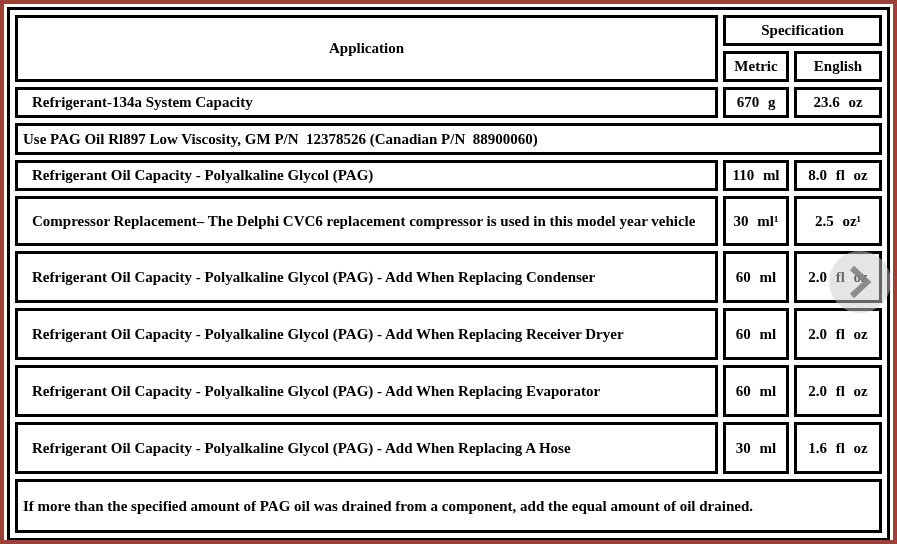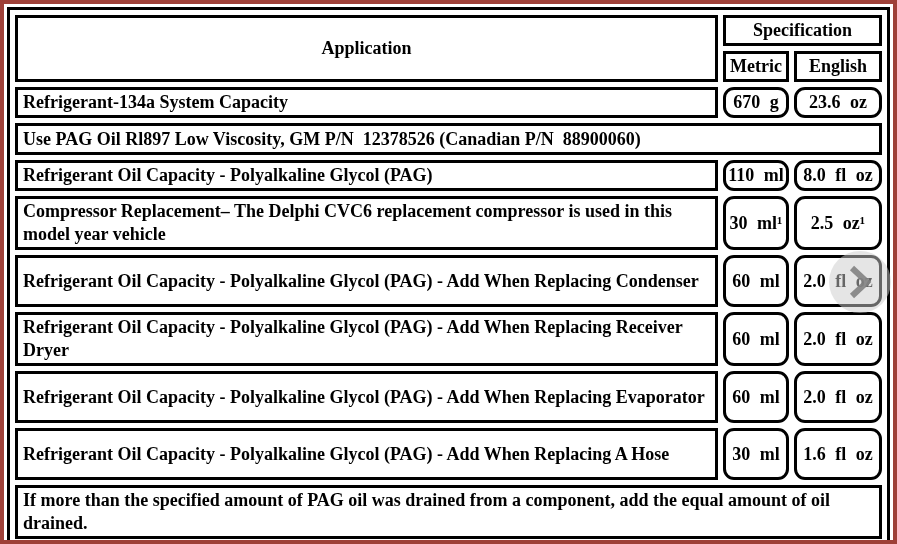--- a/index.html
+++ b/index.html
@@ -19,28 +19,28 @@
   table.spec {
     width: 100%;
     table-layout: fixed;
     border-collapse: separate;
     border-spacing: 5px 5px;
     border: 3px solid #000000;
   }
   td {
     box-sizing: border-box;
     border: 3px solid #000000;
-    font-size: 18px;
+    font-size: 15px;
     line-height: 23px;
     vertical-align: middle;
     overflow: hidden;
   }
-  td.app  { text-align: left;  padding: 1px 5px; }
+  td.app  { text-align: left;  padding: 1px 14px; }
   td.head { text-align: center; padding: 1px 2px; }
-  td.val  { text-align: center; padding: 1px 1px; white-space: nowrap; word-spacing: 5px; border-radius: 11px; }
+  td.val  { text-align: center; padding: 1px 1px; white-space: nowrap; word-spacing: 5px; }
   td.note { text-align: left; padding: 1px 5px; white-space: pre-wrap; }
   tr.h26 > td { height: 26px; }
   tr.h30 > td { height: 30px; margin-left: 44px; }
   tr.h32 > td { height: 32px; margin-top: 39px; }
   tr.h50 > td { height: 50px; }
   tr.h52 > td { height: 52px; margin-left: 24px; }
   tr.h54 > td { height: 54px; margin-left: 9px; }
   .scroll-next {
     position: absolute;
     top: 247px;

